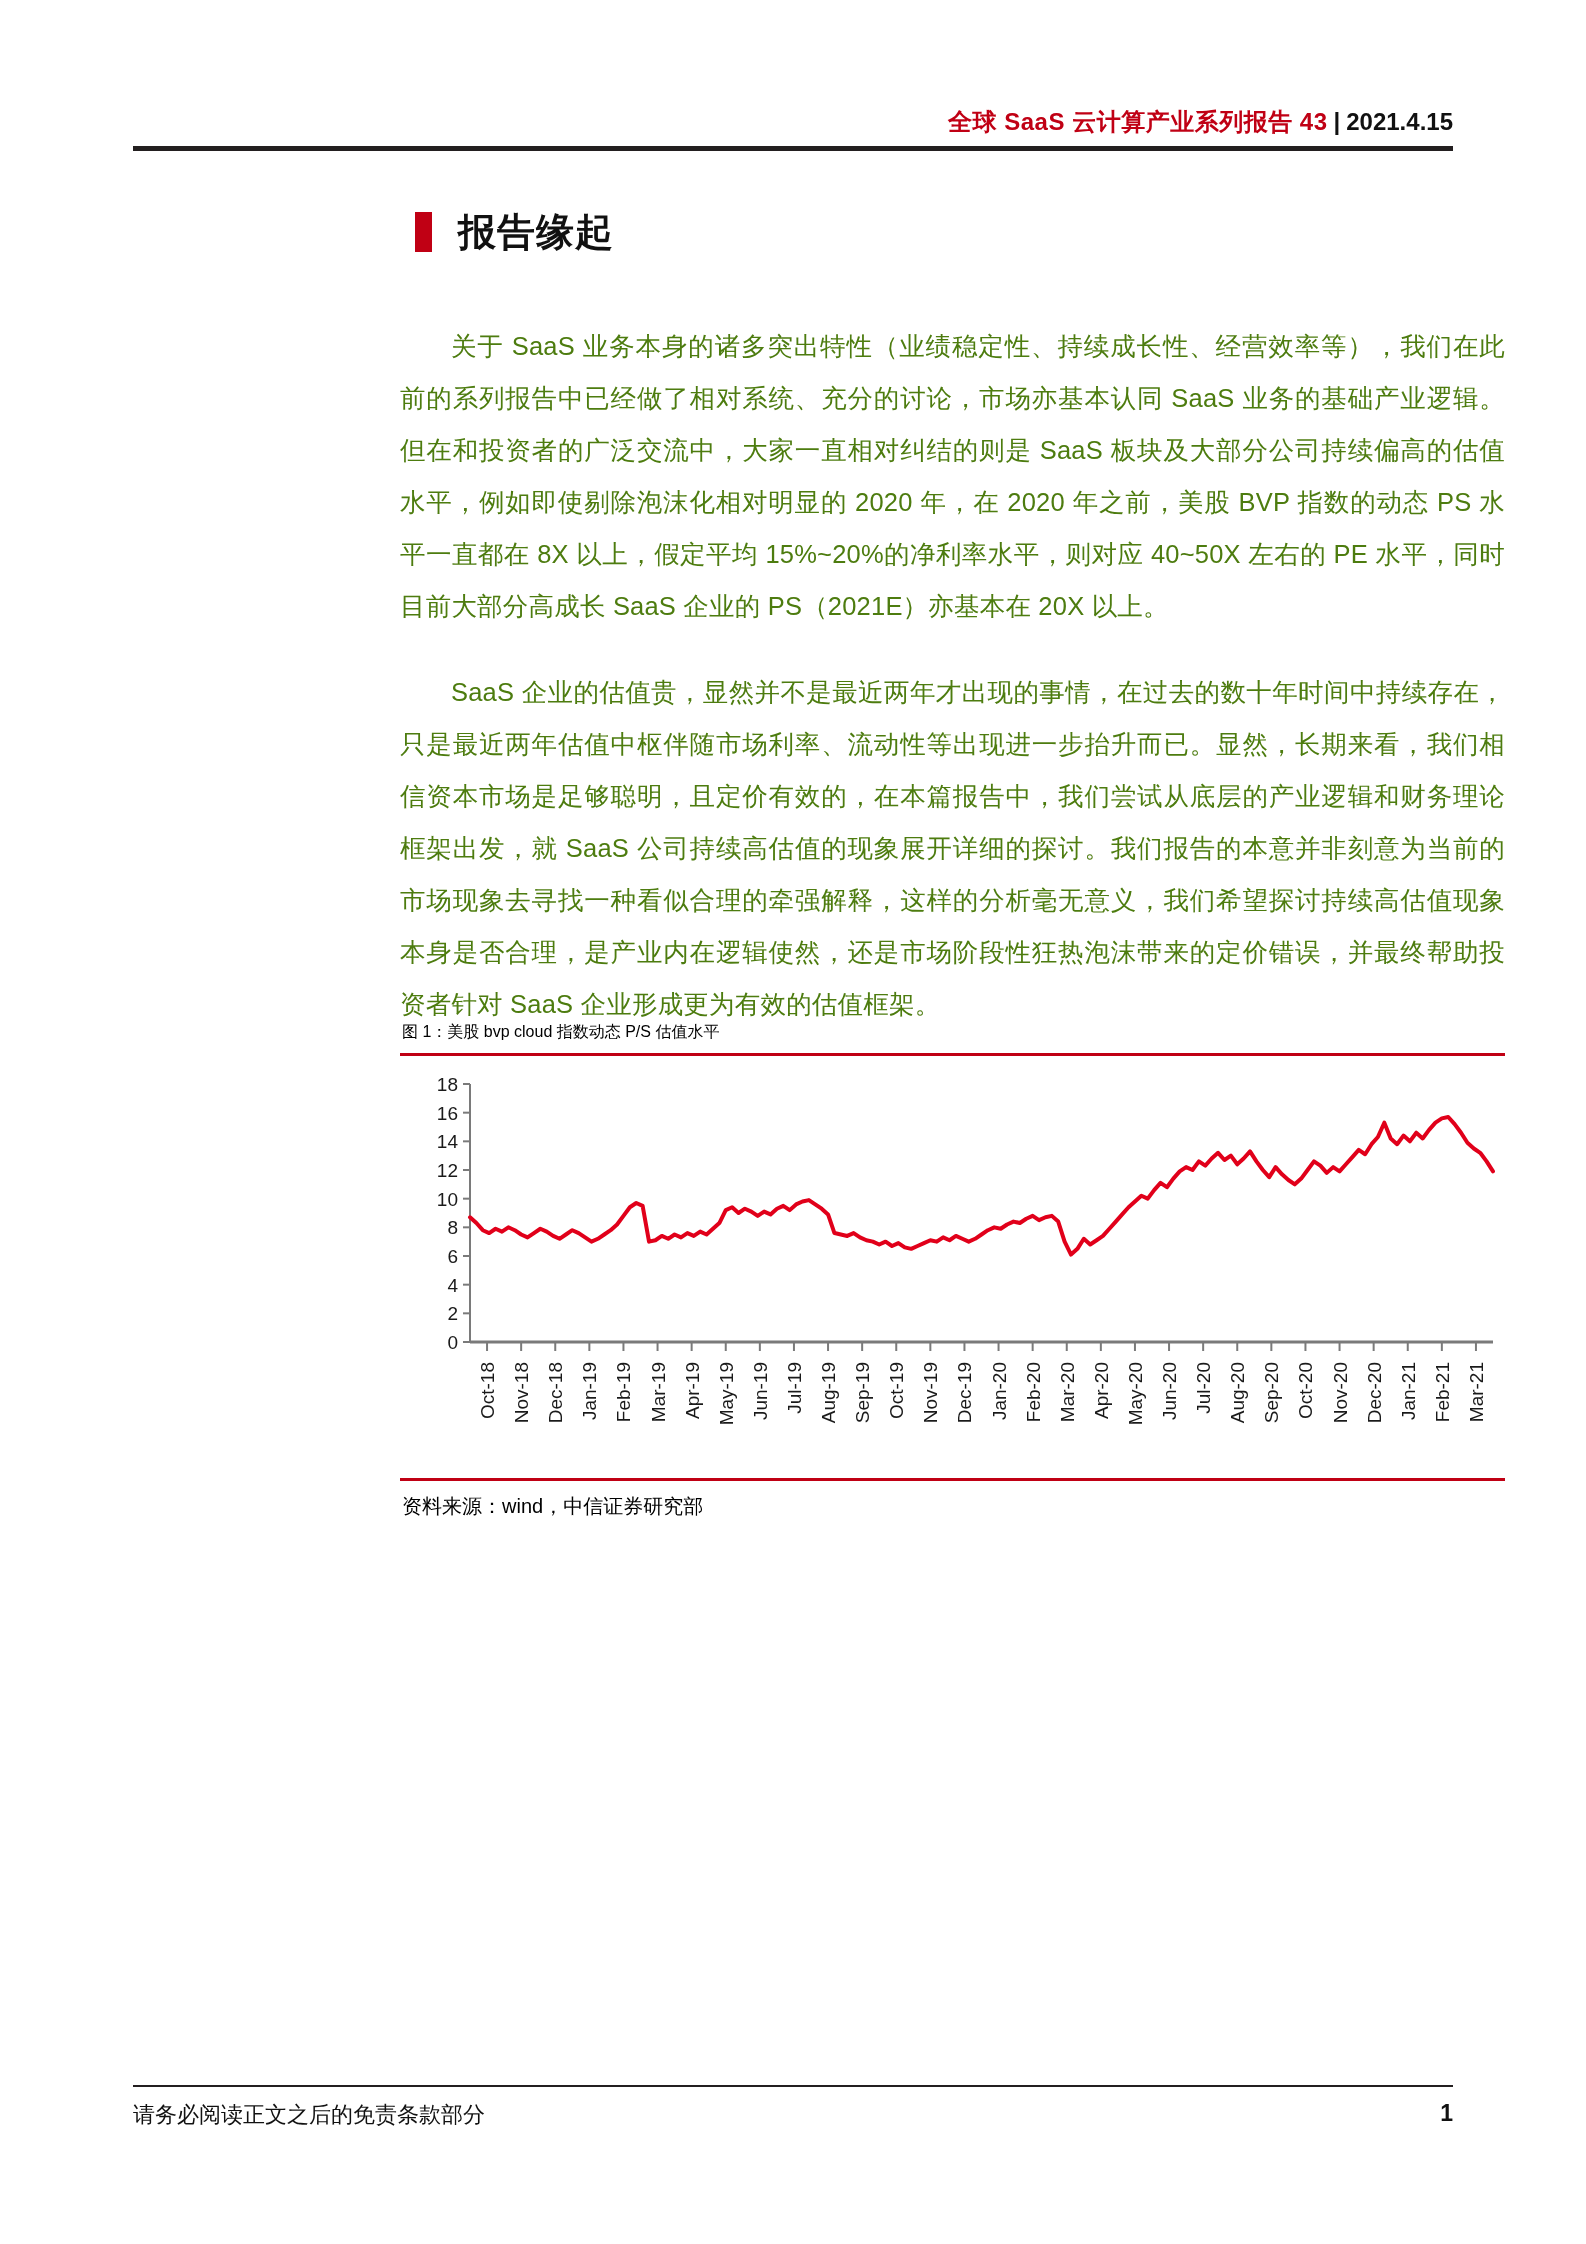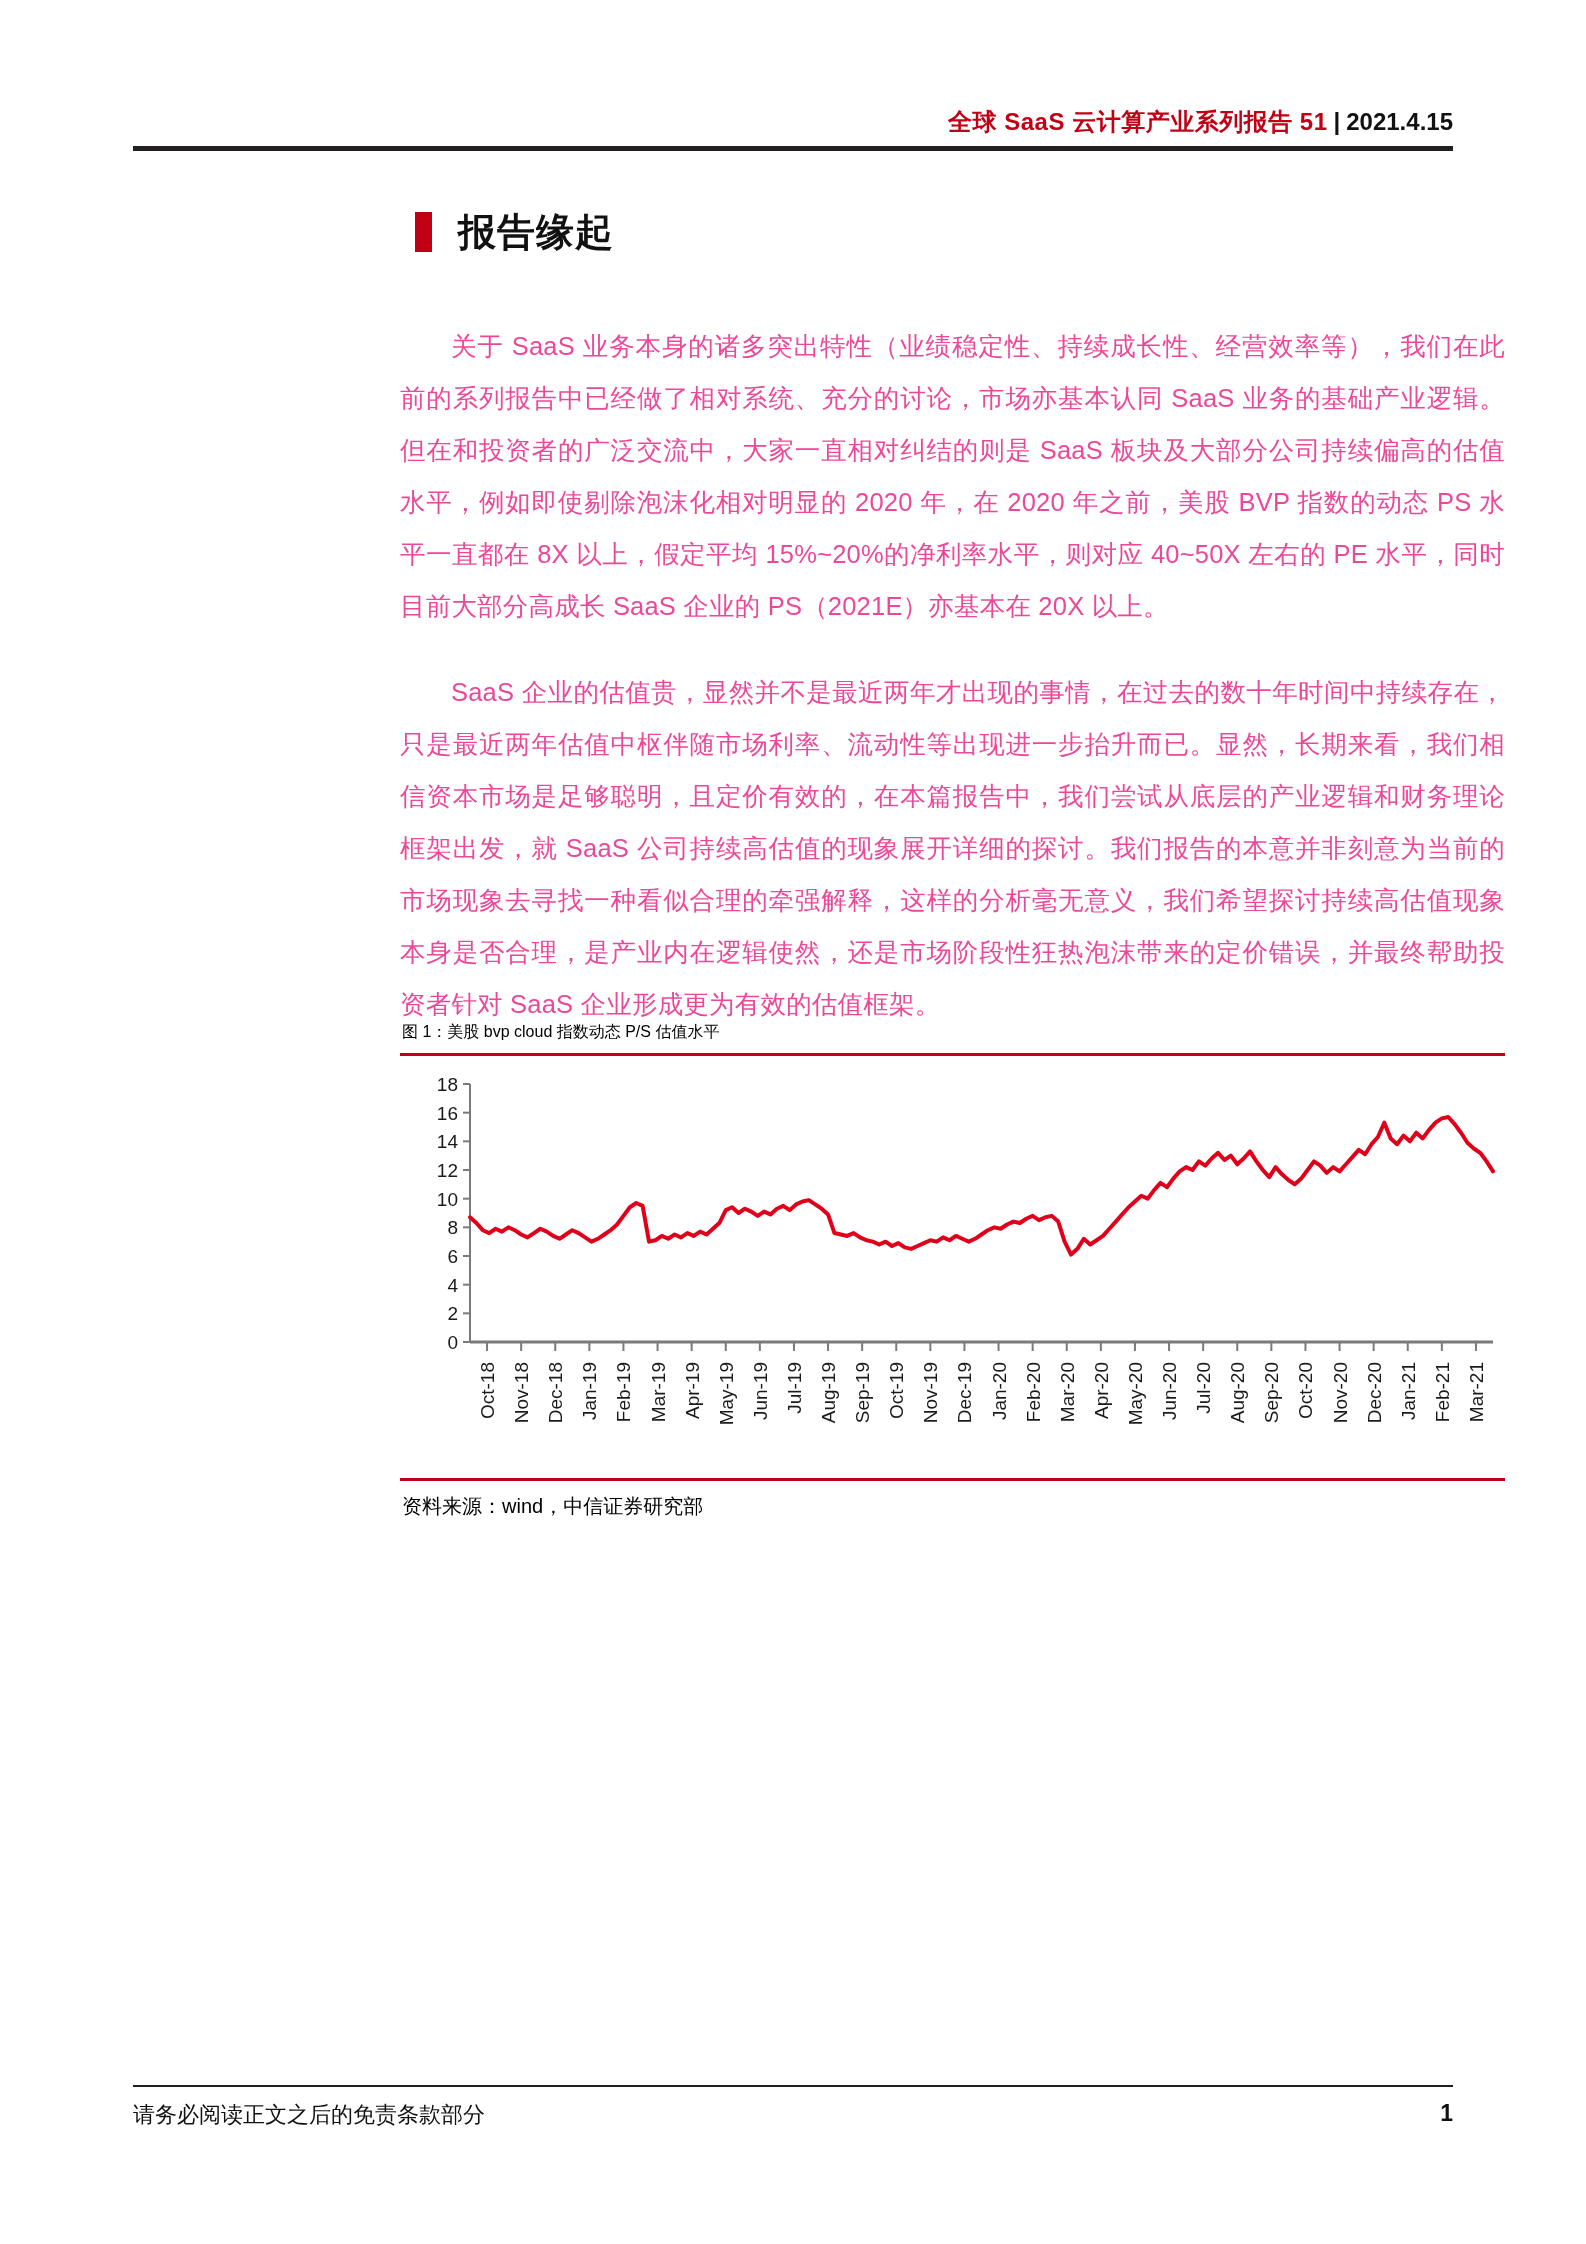--- a/index.html
+++ b/index.html
@@ -62,21 +62,21 @@
   
   .body-col {
     position:absolute;
     left:400px; top:320px;
     width:1105px;
   }
   p.para {
     margin:0 0 34px 0;
     font-size:25.5px;
     line-height:52px;
-    color:#ec4899;
+    color:#4d7c0f;
     text-align:justify;
     text-justify:inter-ideograph;
     text-indent:2em;
     letter-spacing:0.2px;
   }
 
   
   .figure {
     position:absolute;
     left:400px; top:1022px;
@@ -131,21 +131,21 @@
     color:#111;
   }
   .footer-page { font-weight:bold; font-size:23px; }
 </style>
 </head>
 <body>
 
 <div class="page">
 
   <div class="header">
-    <span class="title-red">全球 SaaS 云计算产业系列报告 51</span><span class="sep">|</span><span class="date">2021.4.15</span>
+    <span class="title-red">全球 SaaS 云计算产业系列报告 43</span><span class="sep">|</span><span class="date">2021.4.15</span>
   </div>
   <div class="header-rule"></div>
 
   <div class="section-heading">
     <span class="section-bar"></span>
     <span class="section-title">报告缘起</span>
   </div>
 
   <div class="body-col">
     <p class="para">关于 SaaS 业务本身的诸多突出特性（业绩稳定性、持续成长性、经营效率等），我们在此前的系列报告中已经做了相对系统、充分的讨论，市场亦基本认同 SaaS 业务的基础产业逻辑。但在和投资者的广泛交流中，大家一直相对纠结的则是 SaaS 板块及大部分公司持续偏高的估值水平，例如即使剔除泡沫化相对明显的 2020 年，在 2020 年之前，美股 BVP 指数的动态 PS 水平一直都在 8X 以上，假定平均 15%~20%的净利率水平，则对应 40~50X 左右的 PE 水平，同时目前大部分高成长 SaaS 企业的 PS（2021E）亦基本在 20X 以上。</p>

